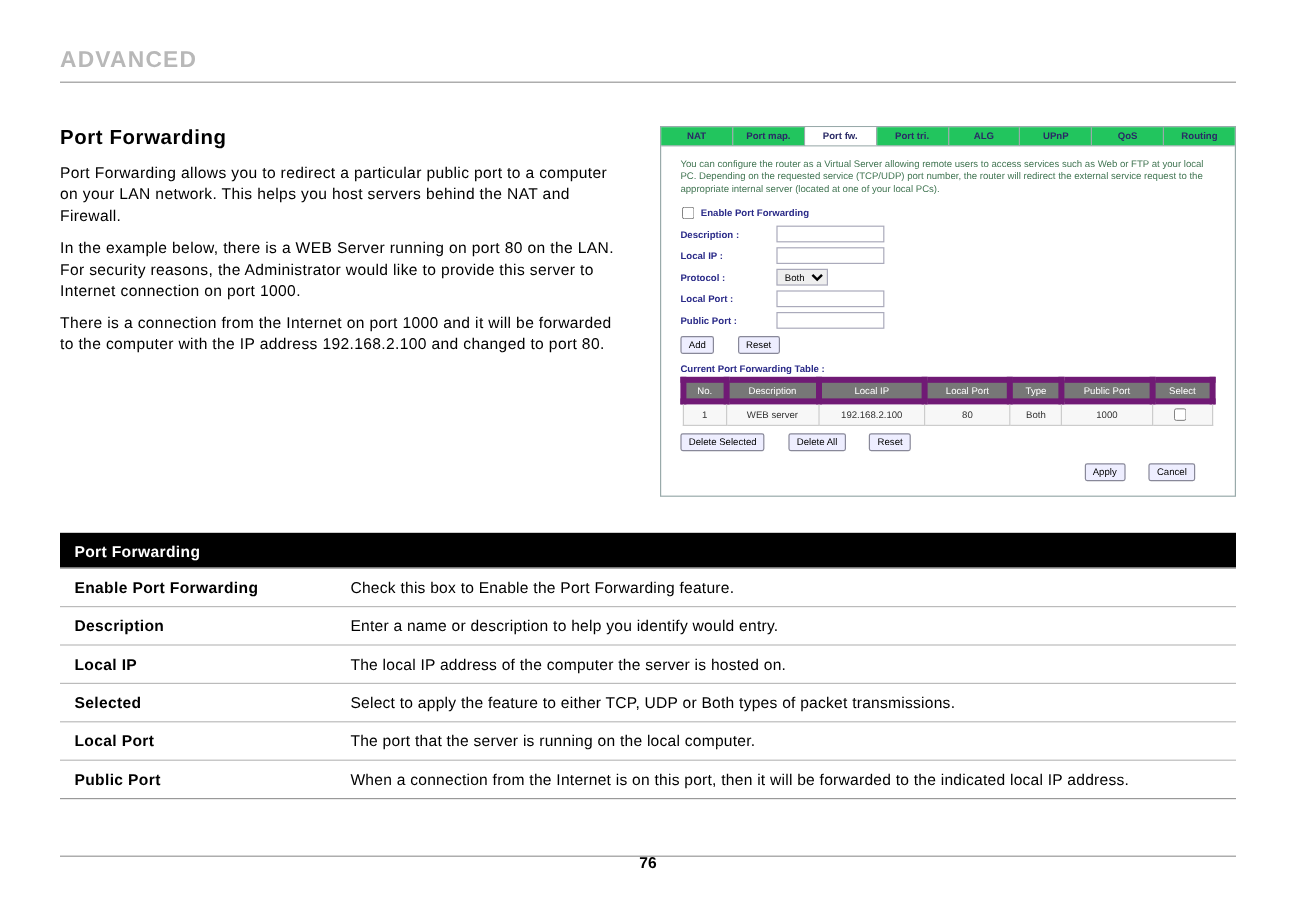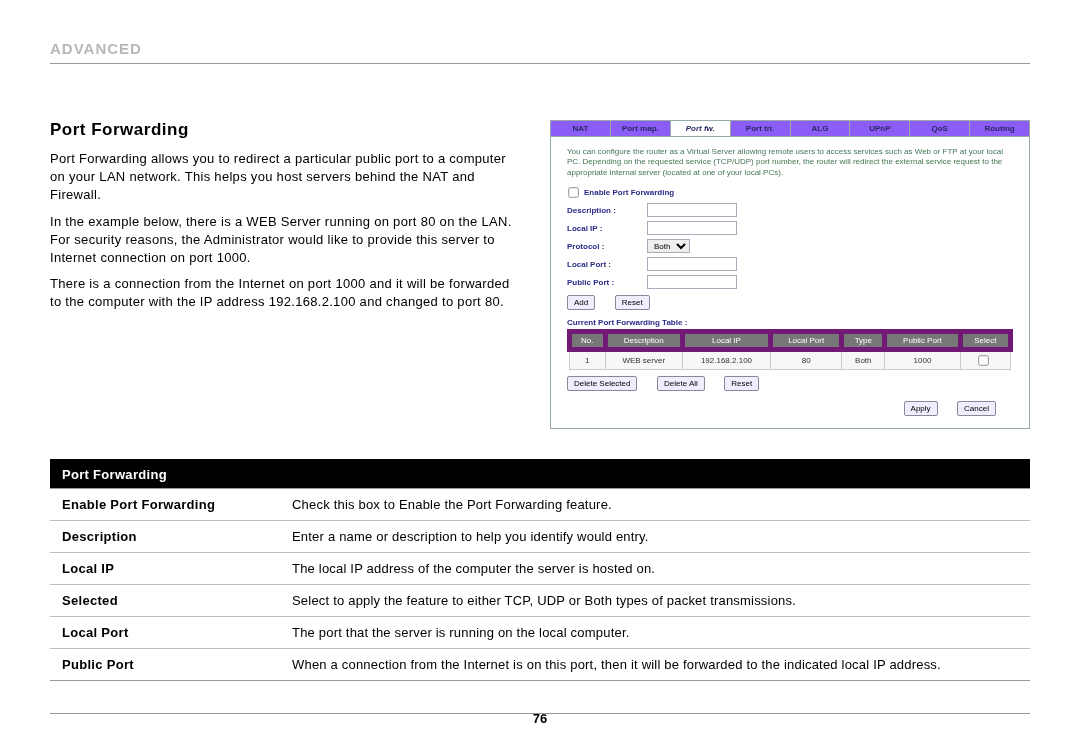--- a/index.html
+++ b/index.html
@@ -10,24 +10,24 @@
     width: 1080px;
     height: 756px;
     padding: 40px 50px 20px 50px;
     font-size: 13px;
     position: relative;
   }
   .section-label {
     color: #b8b8b8;
     font-weight: bold;
     letter-spacing: 1px;
-    font-size: 15px;
+    font-size: 19px;
     border-bottom: 1px solid #999;
     padding-bottom: 6px;
-    margin-bottom: 56px;
+    margin-bottom: 36px;
   }
   .two-col {
     display: flex;
     gap: 30px;
     margin-bottom: 30px;
     align-items: flex-start;
   }
   .left-col { flex: 0 0 470px; }
   .right-col { flex: 1; }
   .page-h2 {
@@ -52,27 +52,27 @@
   }
   .router-tabs {
     display: flex;
     border-bottom: 1px solid #9aa;
   }
   .router-tab {
     padding: 3px 0;
     flex: 1;
     text-align: center;
     border-right: 1px solid #9aa;
-    background: #8b5cf6;
+    background: #22c55e;
     color: #2a2a66;
     font-size: 8px;
     font-weight: bold;
   }
   .router-tab:last-child { border-right: none; }
-  .router-tab.active { background: #fff; font-style: italic; }
+  .router-tab.active { background: #fff; }
   .router-body { padding: 10px 16px 12px 16px; }
   .router-desc { font-size: 8px; color: #475; line-height: 1.3; margin-bottom: 8px; }
   .router-row { display: flex; align-items: center; margin: 4px 0; font-size: 8px; }
   .router-row .lbl { width: 80px; color: #2a2a88; font-weight: bold; }
   .router-row input[type="text"] {
     border: 1px solid #aab;
     height: 14px;
     width: 90px;
     font-size: 8px;
     padding: 1px 3px;

